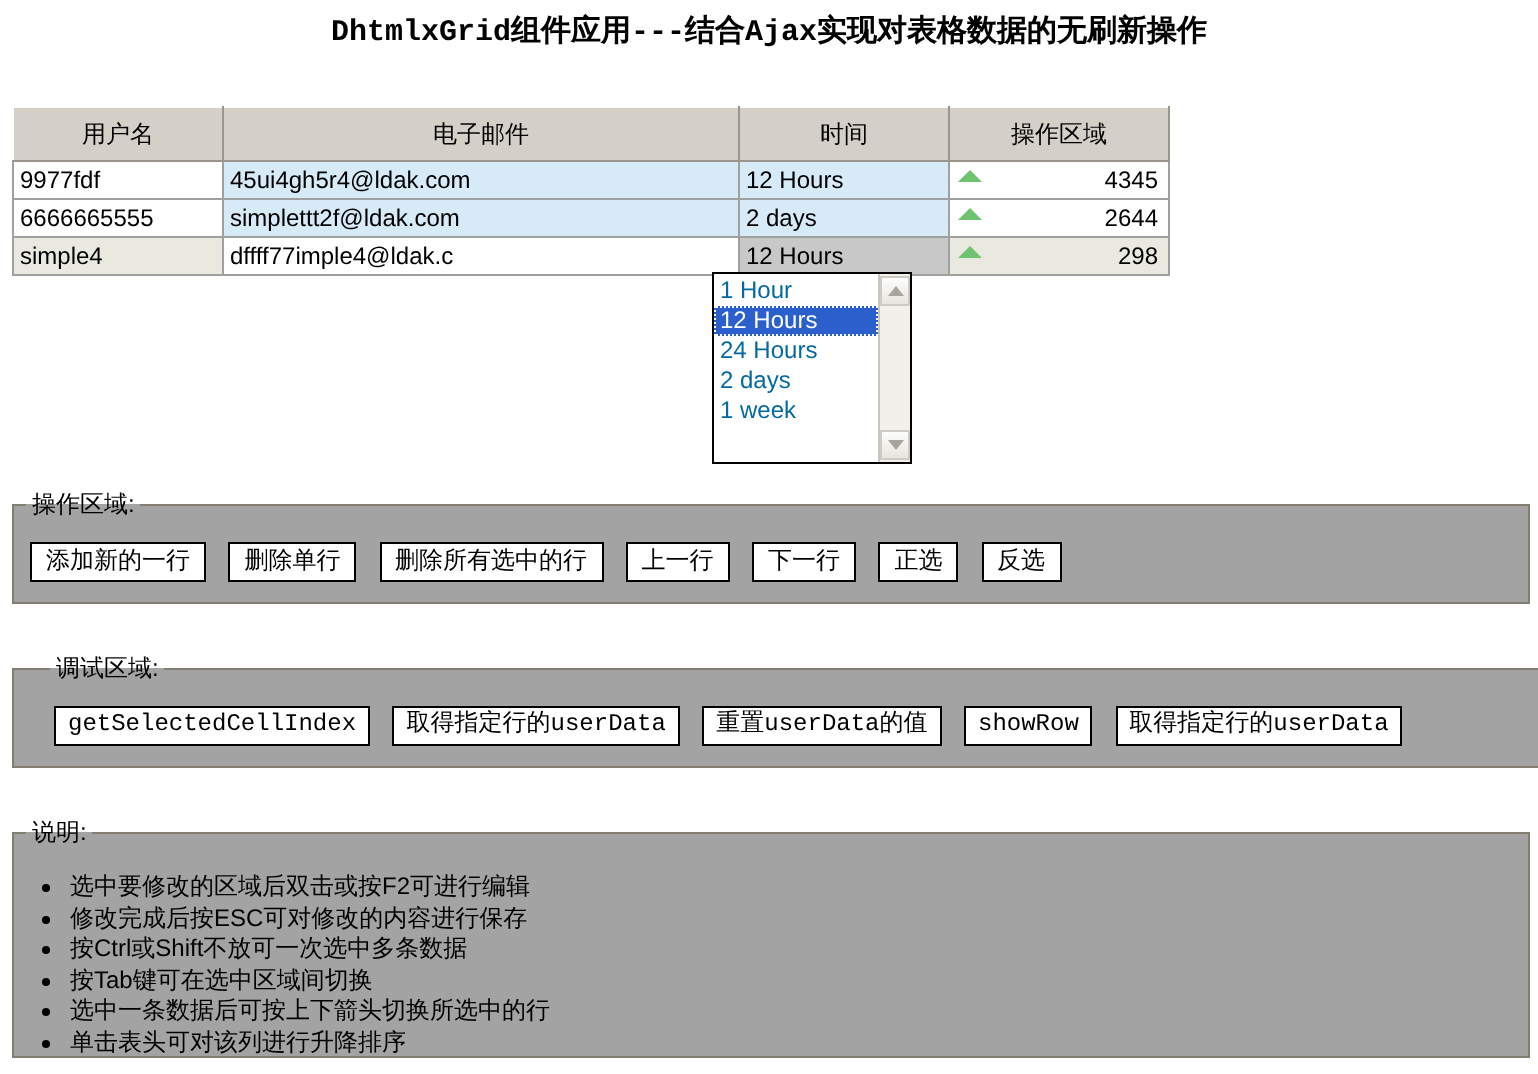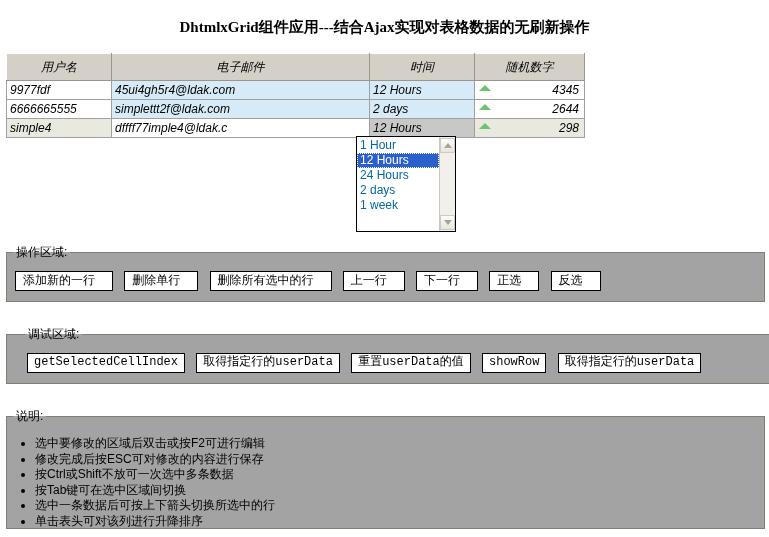--- a/index.html
+++ b/index.html
@@ -13,44 +13,43 @@
     font-family: "Liberation Serif", "DejaVu Serif", serif;
     font-size: 13px;
     color: #000000;
     position: relative;
     overflow: hidden;
   }
 
   
   .page-title {
     text-align: center;
-    font-family: Liberation Serif, serif;
+    font-family: Liberation Mono, monospace;
     font-weight: bold;
     font-size: 15px;
     letter-spacing: 0px;
-    padding-top: 18px;
+    padding-top: 6px;
     margin: 0;
     color: #000;
   }
 
   
   .grid-wrap {
     position: absolute;
     left: 6px;
     top: 53px;
     width: 562px;
   }
   table.grid {
     border-collapse: collapse;
     table-layout: fixed;
     width: 562px;
     background: #be185d;
     font-family: "Liberation Sans", "DejaVu Sans", sans-serif;
     font-size: 12px;
-    font-style: italic;
   }
   table.grid th {
     background: #d4d0c8;
     border: 1px solid #9a968c;
     border-top: 1px solid #ffffff;
     border-left: 1px solid #ffffff;
     height: 26px;
     font-weight: normal;
     font-size: 12px;
     text-align: center;
@@ -175,21 +174,21 @@
     color: #000;
   }
   .btn-row {
     padding: 10px 0 6px 8px;
     white-space: nowrap;
   }
   button.flat {
     background: #ffffff;
     border: 1px solid #000000;
     border-radius: 0;
-    padding: 2px 17px 3px 7px;
+    padding: 2px 7px 3px 7px;
     margin-right: 8px;
     font-family: "Liberation Sans", "DejaVu Sans", sans-serif;
     font-size: 12px;
     color: #000;
     line-height: 13px;
     cursor: pointer;
   }
   button.mono {
     font-family: "Liberation Mono", "DejaVu Sans Mono", monospace;
     font-size: 12px;
@@ -219,21 +218,21 @@
 
 <h1 class="page-title">DhtmlxGrid组件应用---结合Ajax实现对表格数据的无刷新操作</h1>
 
 <div class="grid-wrap">
   <table class="grid">
     <thead>
       <tr>
         <th class="c-user">用户名</th>
         <th class="c-mail">电子邮件</th>
         <th class="c-time">时间</th>
-        <th class="c-num">随机数字</th>
+        <th class="c-num">操作区域</th>
       </tr>
     </thead>
     <tbody>
       <tr>
         <td class="c-user cell-white">9977fdf</td>
         <td class="c-mail cell-blue">45ui4gh5r4@ldak.com</td>
         <td class="c-time cell-blue">12 Hours</td>
         <td class="c-num cell-numbg numcell">
           <span class="uparrow"></span>
           <span>4345</span>

